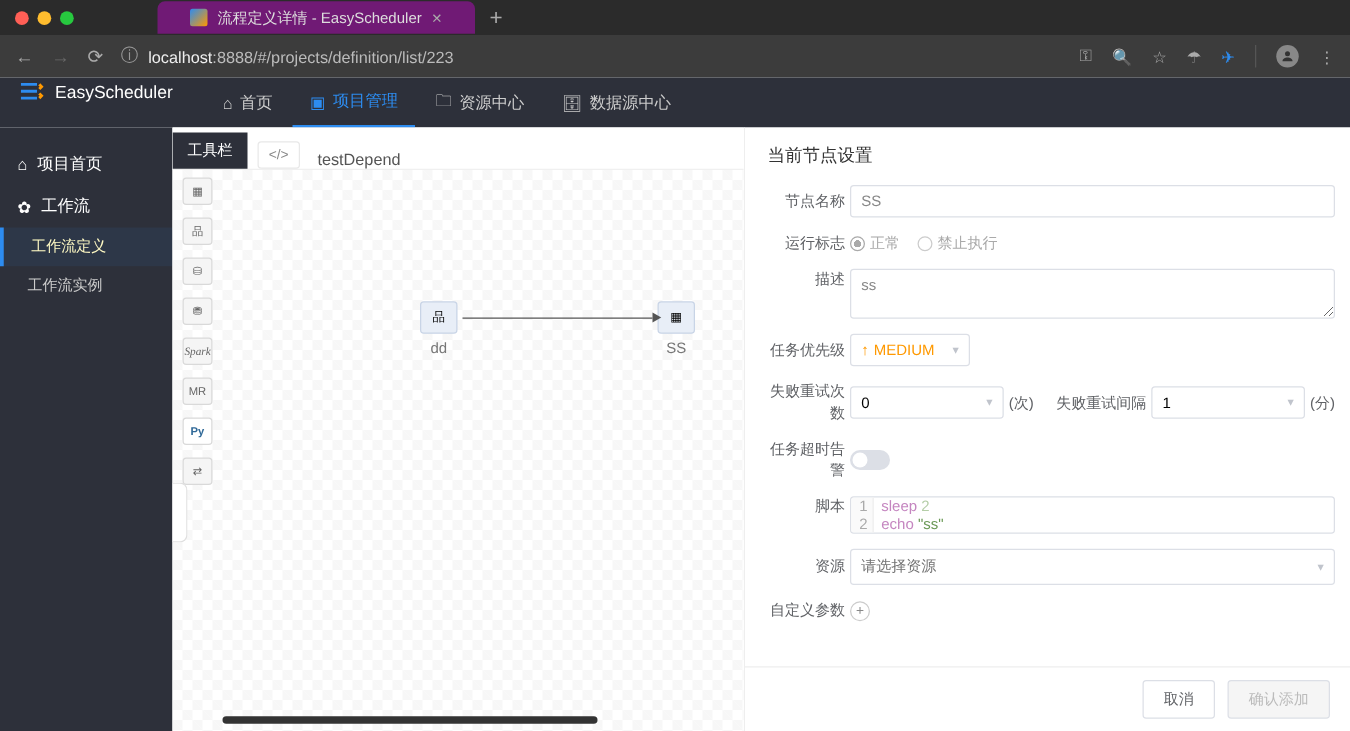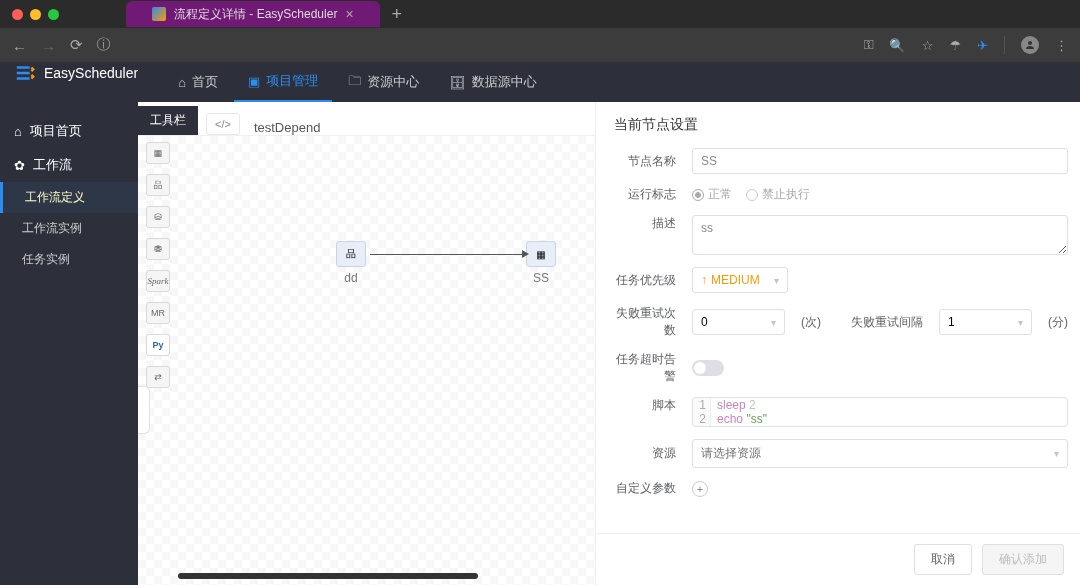--- a/index.html
+++ b/index.html
@@ -53,21 +53,21 @@
 .node-ico{width:30px;height:26px;background:#e8eef7;border:1px solid #c8d4e6;border-radius:3px;display:flex;align-items:center;justify-content:center;font-size:10px}
 .node-label{font-size:12px;color:#777}
 .arrow-line{position:absolute;height:1px;background:#555}
 .arrow-head{position:absolute;border-left:7px solid #555;border-top:4px solid transparent;border-bottom:4px solid transparent}
 .hscroll{position:absolute;bottom:6px;left:40px;width:300px;height:6px;background:#333;border-radius:3px;z-index:2}
 .pager-tab{position:absolute;left:0;top:250px;width:12px;height:48px;background:#fff;border:1px solid #e0e0e0;border-left:none;border-radius:0 6px 6px 0;z-index:2}
 
 .right-panel{width:485px;border-left:1px solid #eee;background:#fff;display:flex;flex-direction:column}
 .panel-title{padding:14px 18px;font-size:14px;color:#333;font-weight:500}
 .panel-body{flex:1;overflow:auto;padding:0 12px}
-.frow{display:flex;align-items:center;margin-bottom:12px;gap:16px}
+.frow{display:flex;align-items:center;margin-bottom:12px;gap:4px}
 .flabel{width:68px;text-align:right;font-size:12px;color:#606266;flex-shrink:0}
 .finput{flex:1;border:1px solid #dcdfe6;border-radius:3px;padding:5px 8px;font-size:12px;color:#888;background:#fff}
 .finput::placeholder{color:#bbb}
 .ftextarea{flex:1;border:1px solid #dcdfe6;border-radius:3px;padding:5px 8px;font-size:12px;color:#888;min-height:30px;resize:vertical}
 .radio-grp{display:flex;gap:14px;align-items:center;font-size:12px;color:#aaa}
 .radio-opt{display:flex;align-items:center;gap:4px}
 .radio-dot{width:12px;height:12px;border:1px solid #ccc;border-radius:50%;display:inline-block}
 .radio-dot.checked{border-color:#aaa;background:radial-gradient(circle,#aaa 40%,transparent 42%)}
 .fselect{border:1px solid #dcdfe6;border-radius:3px;padding:5px 8px;font-size:12px;background:#fff;display:flex;align-items:center;justify-content:space-between;cursor:pointer}
 .sel-arrow{color:#c0c4cc;font-size:10px}
@@ -100,20 +100,23 @@
     </div>
     <span class="new-tab">+</span>
   </div>
 </div>
 <div class="addr-bar">
   <span class="nav-icon">←</span>
   <span class="nav-icon" style="opacity:.4">→</span>
   <span class="nav-icon">⟳</span>
   <div class="url-row">
     <span class="url-info">ⓘ</span>
+    <span class="url-text">
+      <span class="host">localhost</span><span>:8888</span><span>/#/projects/definition/list/223</span>
+    </span>
   </div>
   <div class="right-icons">
     <span>⚿</span>
     <span>🔍</span>
     <span>☆</span>
     <span>☂</span>
     <span style="color:#2d8cf0">✈</span>
     <span class="vdiv"></span>
     <span class="avatar-ico">
       <svg width="12" height="12" viewBox="0 0 24 24" fill="#333">
@@ -158,21 +161,20 @@
     <div class="side-item parent">
         <span>⌂</span>
         <span>项目首页</span>
       </div>
     <div class="side-item parent">
         <span>✿</span>
         <span>工作流</span>
       </div>
     <div class="side-sub active"><span>工作流定义</span></div>
     <div class="side-sub"><span>工作流实例</span></div>
-    <div class="side-sub"><span>任务实例</span></div>
   </div>
 
   <div class="canvas-area">
     <div class="canvas-header">
       <span class="toolbar-label">工具栏</span>
       <span class="mode-btn">&lt;/&gt;</span>
       <span class="canvas-title">testDepend</span>
     </div>
     <div class="canvas-body">
       <div class="tool-column">

